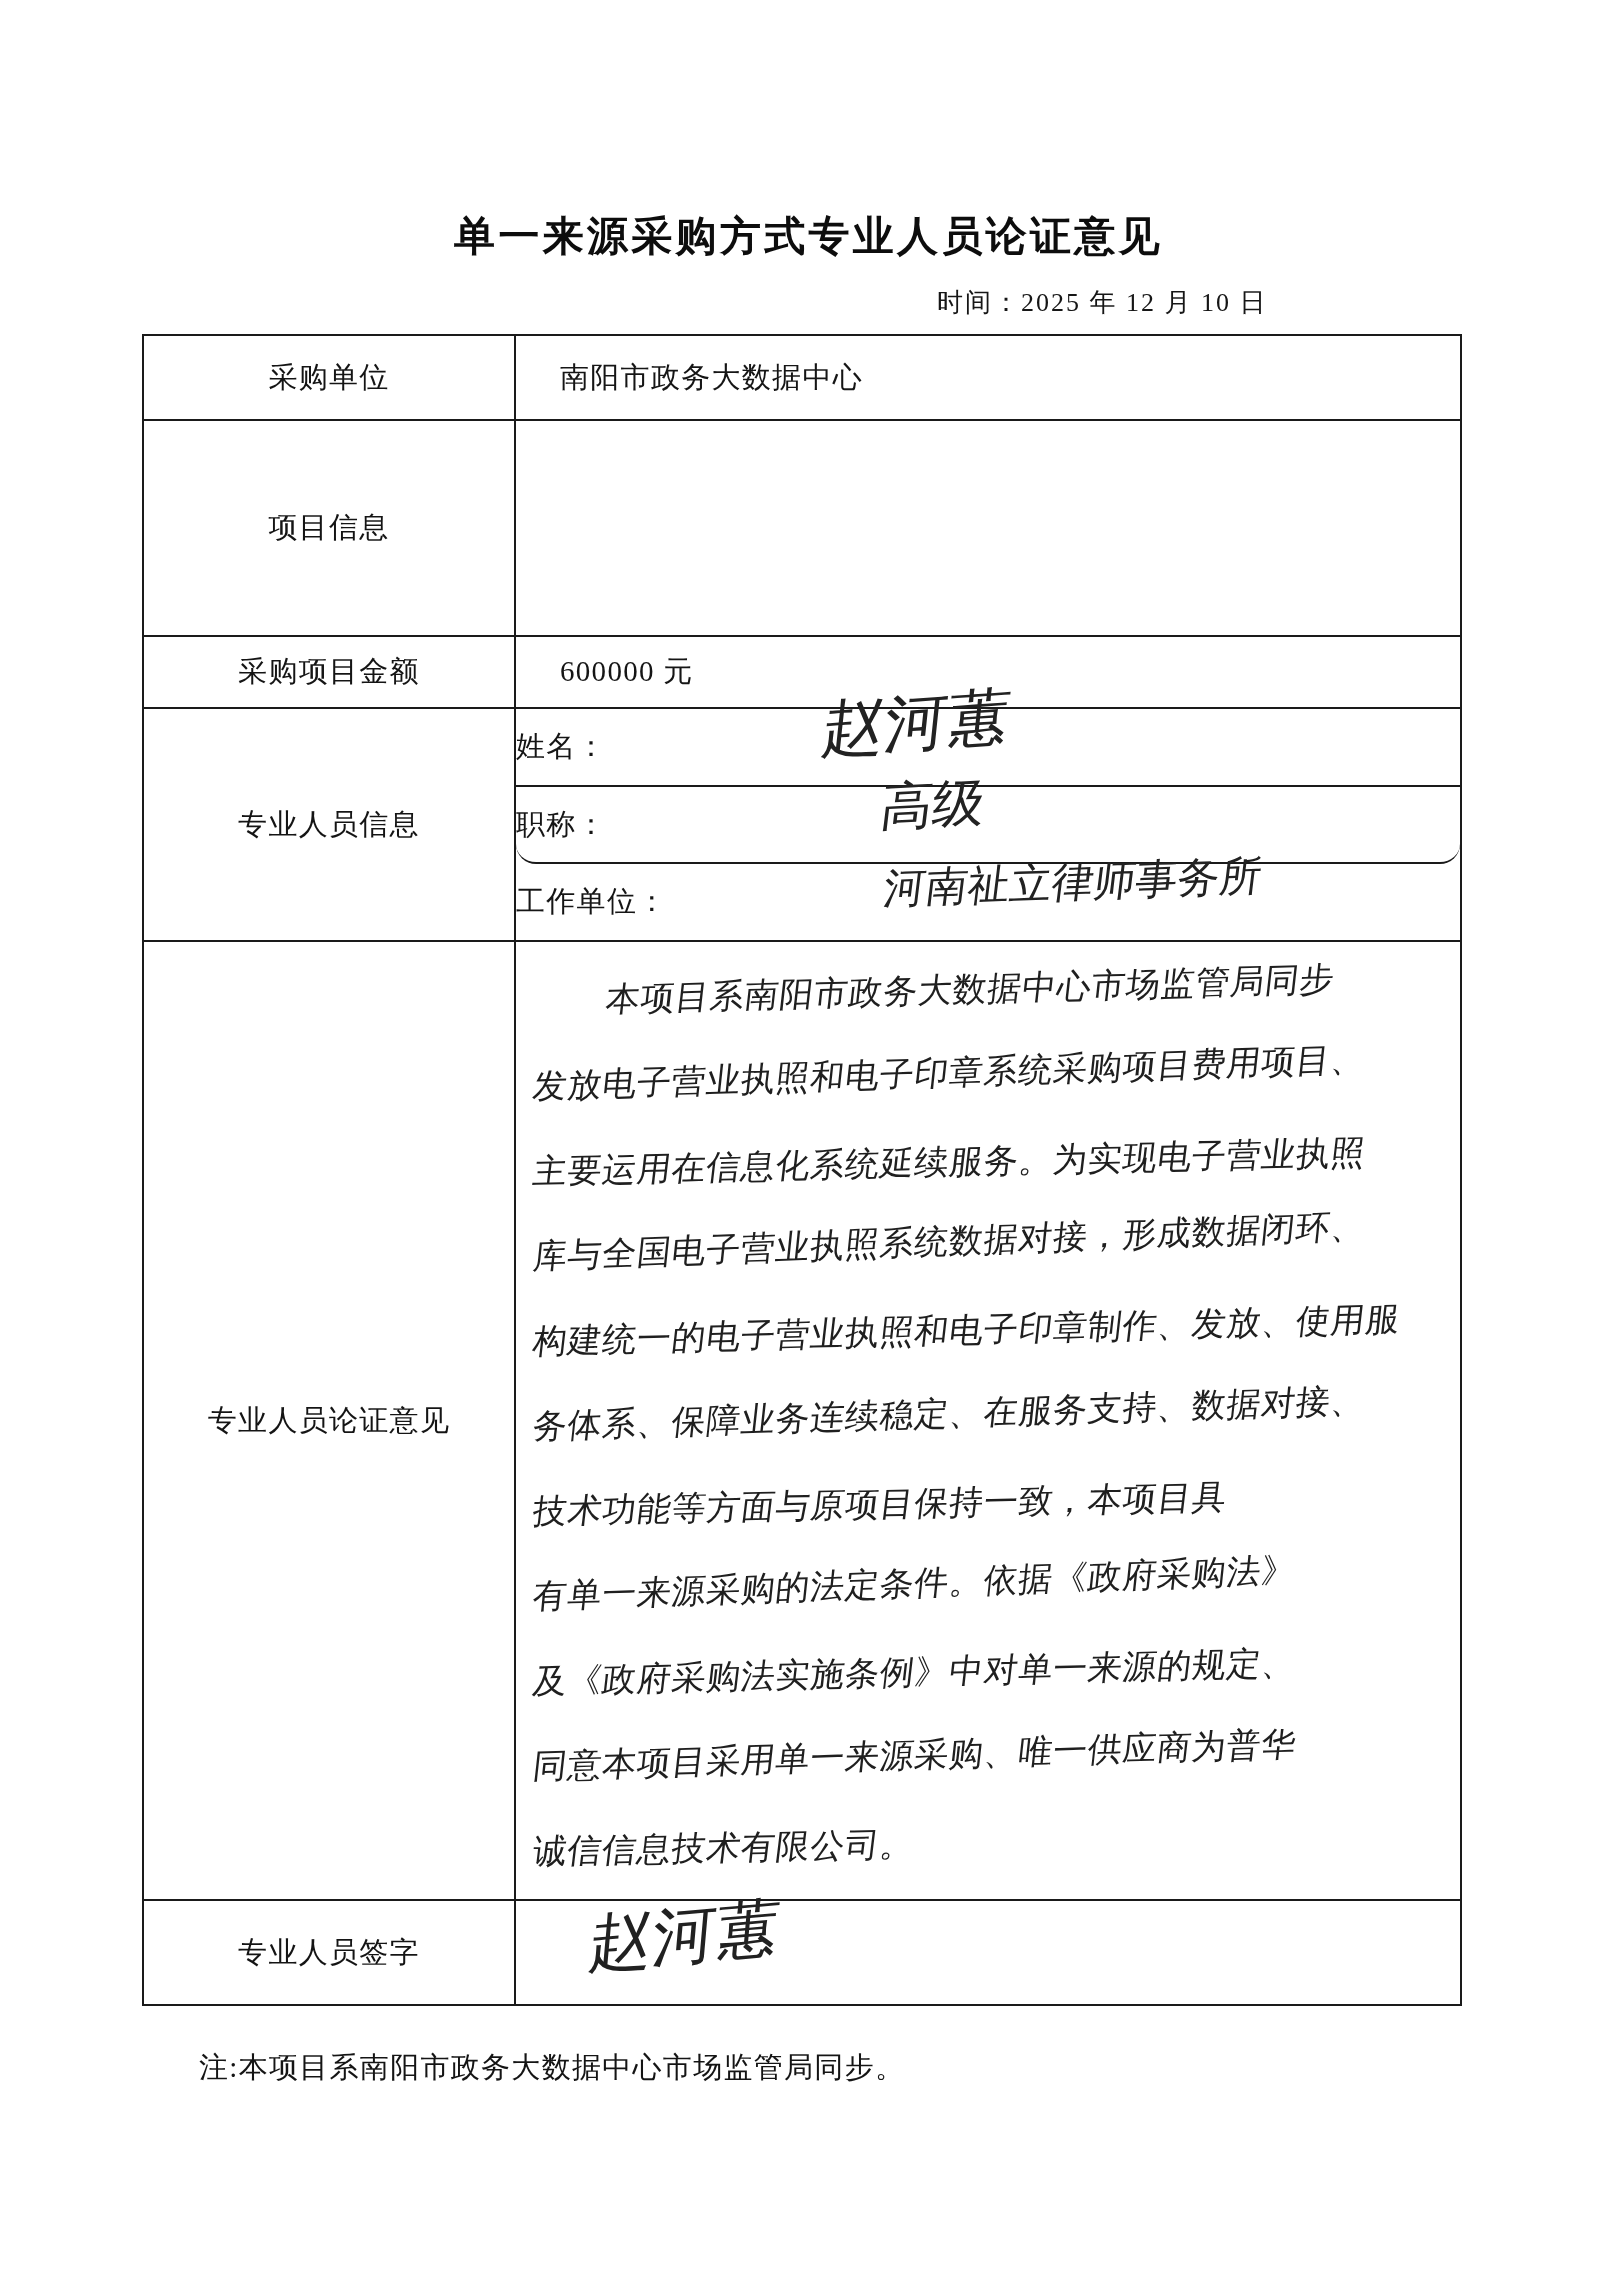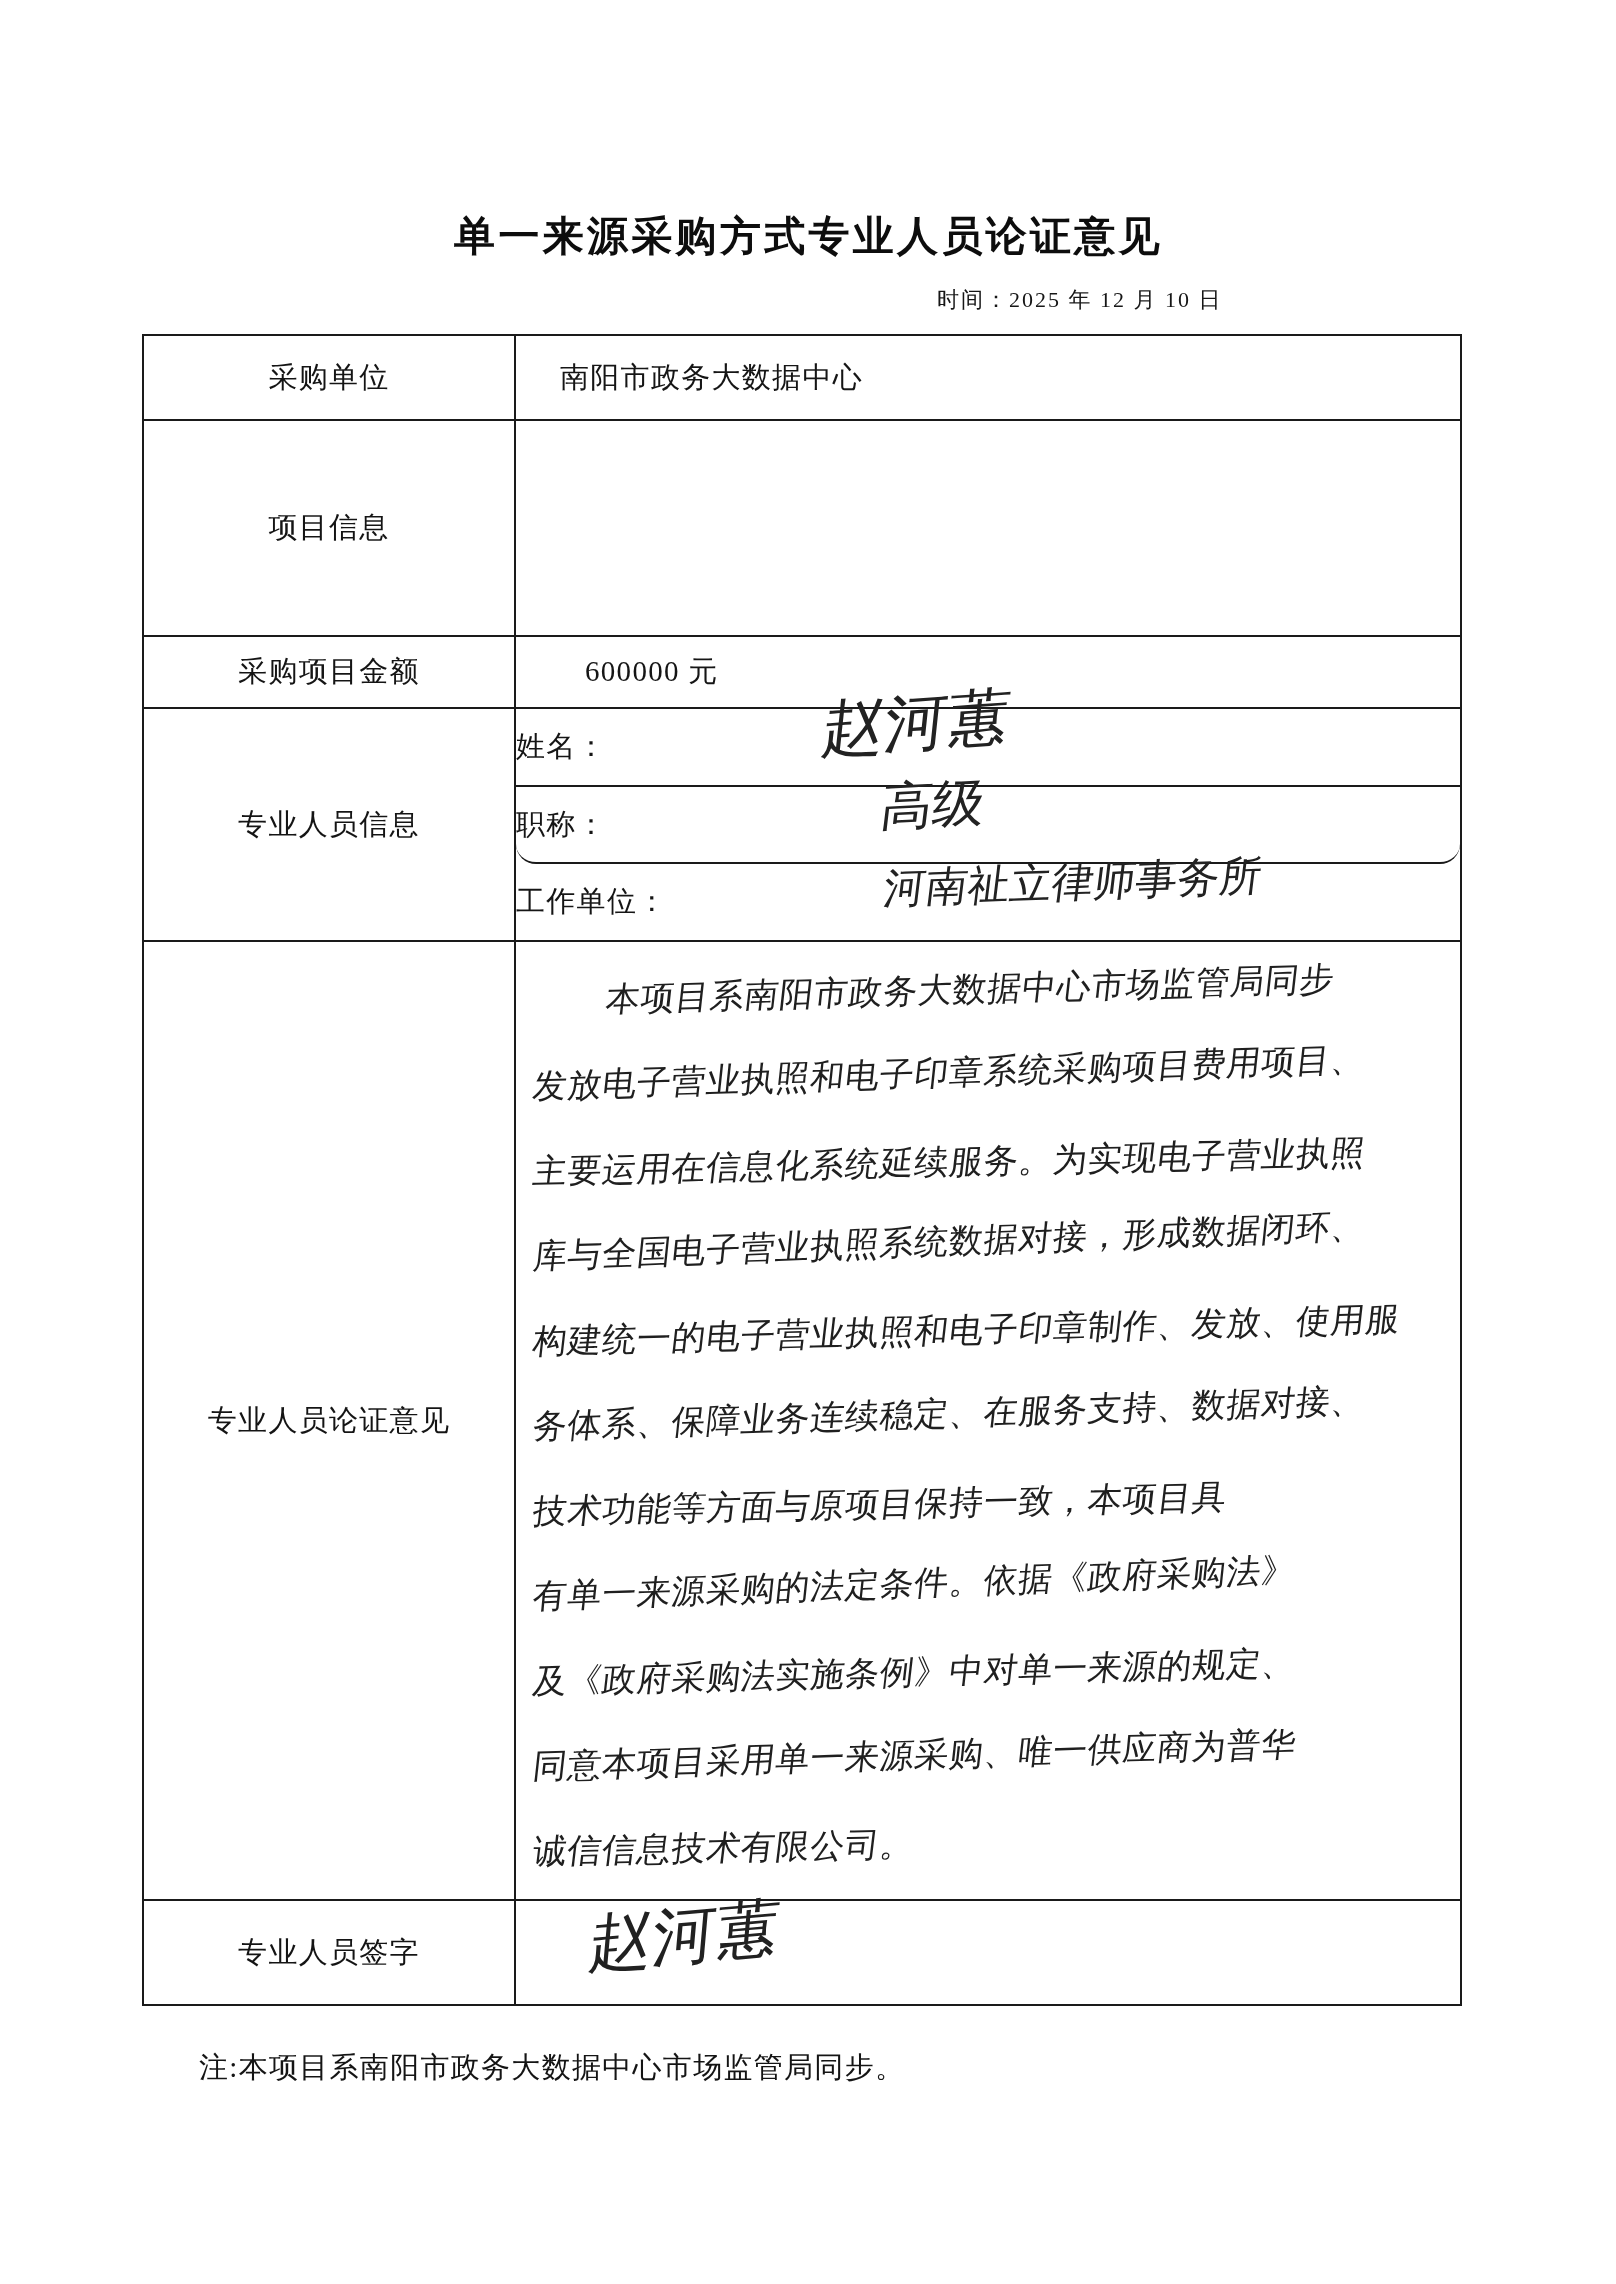--- a/index.html
+++ b/index.html
@@ -11,21 +11,21 @@
   
   .doc-title {
     position:absolute; top:209px; left:59px; width:1499px;
     text-align:center;
     font-family:"Liberation Sans", sans-serif;
     font-weight:bold; font-size:41px; letter-spacing:3.3px;
     color:#0d0d0d;
   }
   .date-line {
     position:absolute; top:285px; left:937px;
-    font-size:22px; letter-spacing:2px; color:#161616;
+    font-size:26px; letter-spacing:2px; color:#161616;
   }
   
   .doc-table {
     position:absolute; left:142px; top:334px;
     width:1320px; height:1672px;
     border:2.6px solid #1a1a1a; box-sizing:border-box;
     display:flex; flex-direction:column;
   }
   .trow { display:flex; border-bottom:2px solid #1a1a1a; box-sizing:border-box; }
   .trow.last { border-bottom:none; flex:1; }
@@ -35,21 +35,21 @@
     display:flex; align-items:center; justify-content:center;
     font-size:29px; letter-spacing:1.3px; text-align:center; color:#141414;
   }
   .vcell { flex:1; position:relative; box-sizing:border-box; }
   .flexmid { display:flex; align-items:center; padding-left:44px; }
   .ptext { font-size:29px; letter-spacing:1.3px; color:#151515; }
 
   
   .r1 { height:85px; }
   .r2 { height:216px; }
-  .r3 { height:72px;gap:25px; }
+  .r3 { height:72px; }
   .r4 { height:233px; }
   .r5 { height:959px; }
 
   
   .sub-a {
     height:141px; border-bottom:2px solid #1a1a1a; box-sizing:border-box;
     padding:9px 19.6px 0 44px;
   }
   .sub-a .pline { font-size:29px; letter-spacing:1.3px; line-height:65px; white-space:nowrap; }
   .sub-b { height:73px; display:flex; align-items:center; padding-left:44px; }

